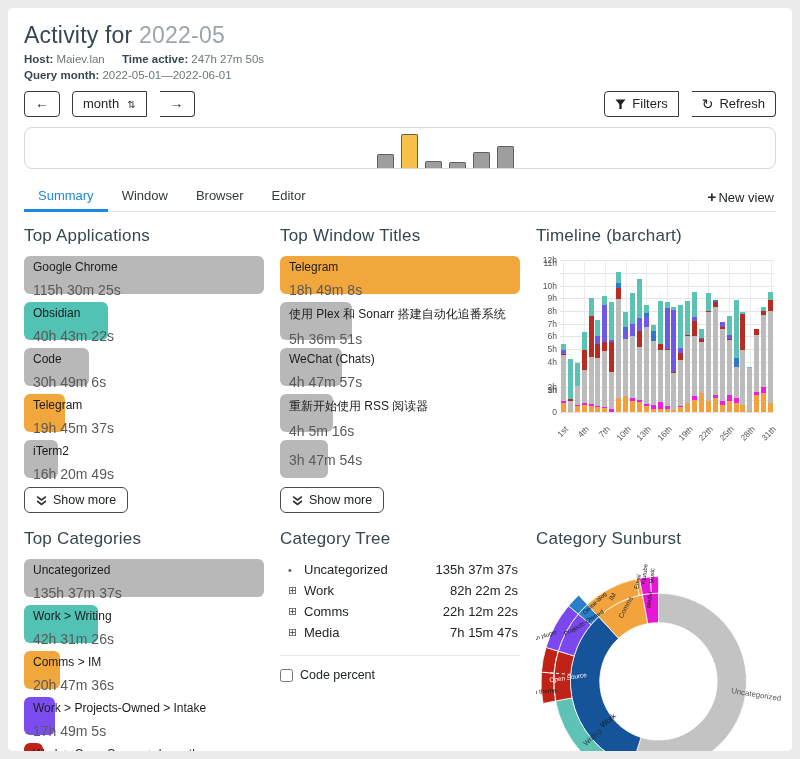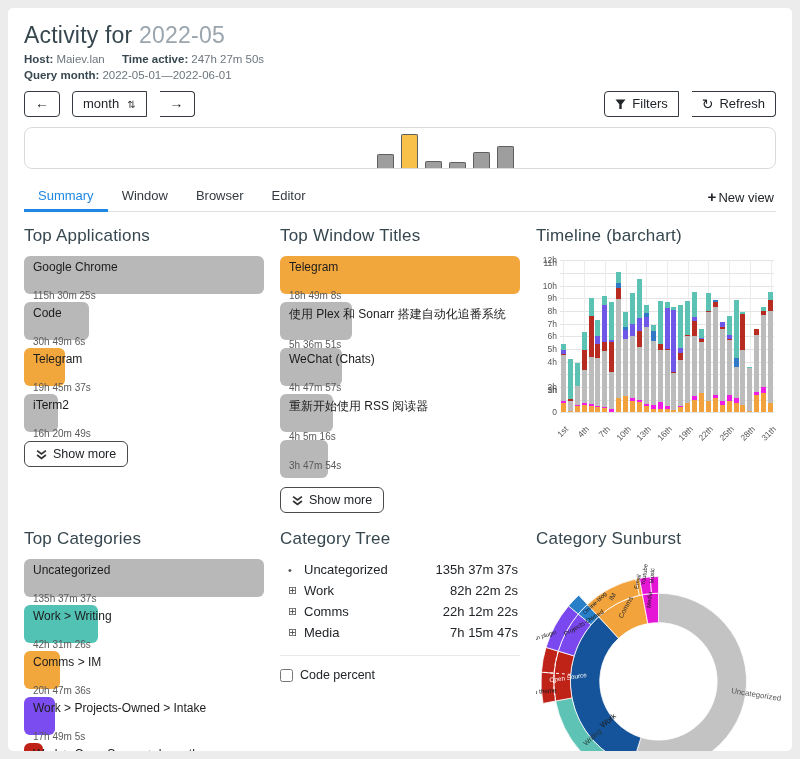--- a/index.html
+++ b/index.html
@@ -35,21 +35,21 @@
   
   .grid { display:grid; grid-template-columns:1fr 1fr 1fr; column-gap:16px; margin-top:14px; }
   .sec-title { font-size:17px; font-weight:500; color:#37474f; margin-bottom:10px; letter-spacing:.2px; }
   .sec { min-width:0; }
   .row2 { margin-top:16px; }
   
   .bar-item { position:relative; height:38px; margin-bottom:8px; }
   .bar-fill { position:absolute; left:0; top:0; bottom:0; border-radius:6px; }
   .bar-text { position:absolute; left:9px; top:4px; white-space:nowrap; }
   .bar-text .t1 { font-size:12px; color:#1c1c1c; }
-  .bar-text .t2 { font-size:10px; color:#5a5a5a; margin-top:16px; }
+  .bar-text .t2 { font-size:14px; color:#5a5a5a; margin-top:8px; }
   .show-more { display:inline-flex; align-items:center; gap:6px; border:1px solid #4a4a4a; border-radius:6px; background:#fff; font-size:12.5px; color:#212529; padding:5px 11px; cursor:pointer; margin-top:1px; }
   
   .tl { position:relative; width:241px; height:196px; }
   .tl .hgrid { position:absolute; left:24px; width:214px; border-top:1px solid #e4e4e4; }
   .tl .vgrid { position:absolute; width:1px; background:#ececec; top:4px; height:152px; }
   .tl .ylab { position:absolute; width:21px; text-align:right; font-size:8.5px; color:#555; }
   .tl .bar { position:absolute; bottom:40px; width:5px; display:flex; flex-direction:column-reverse; }
   .tl .xlab { position:absolute; white-space:nowrap; font-size:8.5px; color:#555; transform-origin:0 0; transform:rotate(-45deg) translateX(-100%); }
   
   .tree-row { display:flex; align-items:center; font-size:13px; color:#212529; padding:3px 2px; }
@@ -122,20 +122,27 @@
 
   <div class="grid">
     <div class="sec">
       <div class="sec-title">Top Applications</div>
       <div id="list-apps">
           <div class="bar-item">
             <div class="bar-fill" style="width: 100%; background: rgb(184, 184, 184);"></div>
             <div class="bar-text">
               <div class="t1">Google Chrome</div>
               <div class="t2">115h 30m 25s</div>
+            </div>
+          </div>
+          <div class="bar-item">
+            <div class="bar-fill" style="width: 35%; background: rgb(82, 194, 180);"></div>
+            <div class="bar-text">
+              <div class="t1">Obsidian</div>
+              <div class="t2">40h 43m 22s</div>
             </div>
           </div>
           <div class="bar-item">
             <div class="bar-fill" style="width: 27%; background: rgb(184, 184, 184);"></div>
             <div class="bar-text">
               <div class="t1">Code</div>
               <div class="t2">30h 49m 6s</div>
             </div>
           </div>
           <div class="bar-item">

